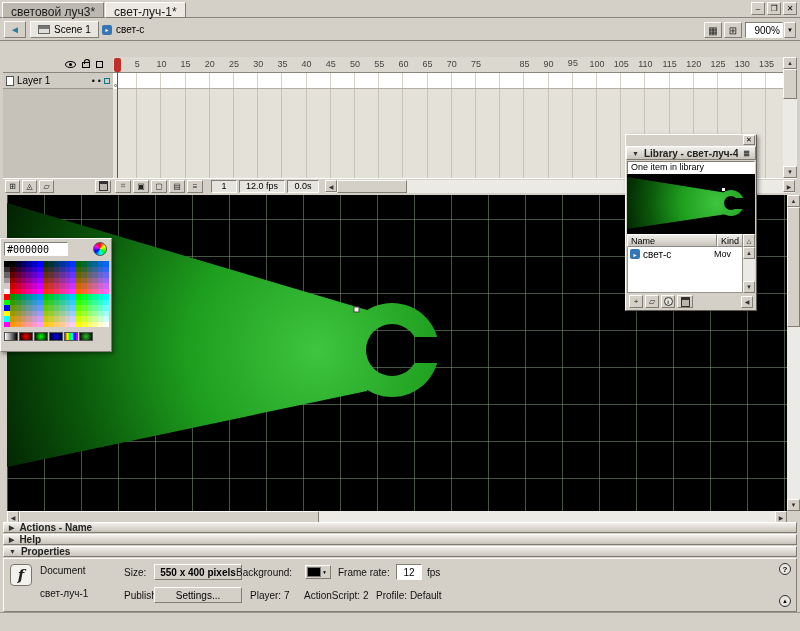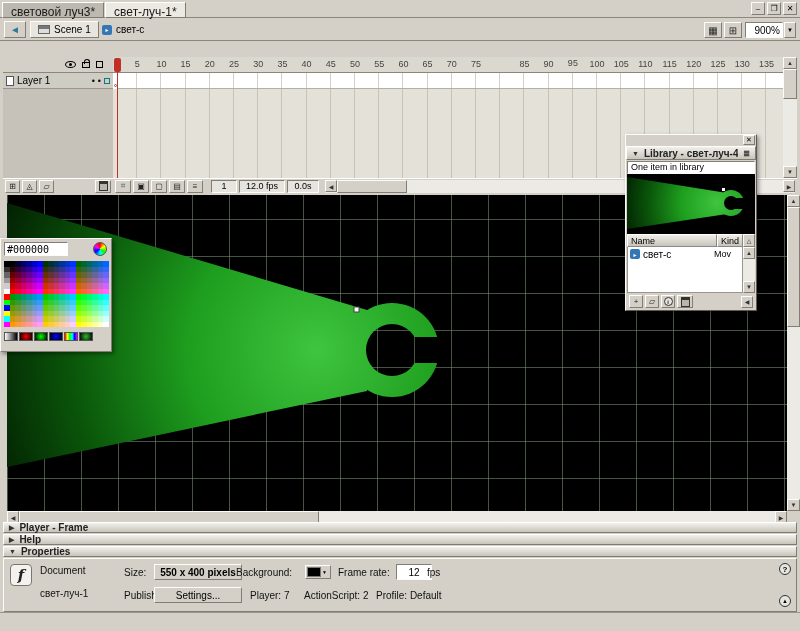--- a/index.html
+++ b/index.html
@@ -526,21 +526,21 @@
       </div>
       <div class="btn out tl-icon" style="width:16px;">
         <span class="icon-trash"></span>
       </div>
       <div class="btn out sb-btn" style="margin-left:auto;">◀</div>
     </div>
   </div>
 
   <div class="abs panel-bar" style="left:3px;top:522px;width:794px;height:11px;">
     <span class="tri">▶</span>
-    <span>Player - Frame</span>
+    <span>Actions - Name</span>
   </div>
   <div class="abs panel-bar" style="left:3px;top:534px;width:794px;height:11px;">
     <span class="tri">▶</span>
     <span>Help</span>
   </div>
   <div class="abs panel-bar" style="left:3px;top:546px;width:794px;height:11px;">
     <span class="tri">▼</span>
     <span>Properties</span>
   </div>
 
@@ -552,21 +552,21 @@
     <span class="abs plabel" style="left:120px;top:8px;">Size:</span>
     <div class="abs pbtn" style="left:150px;top:5px;width:88px;height:16px;font-weight:bold;">550 x 400 pixels</div>
 
     <span class="abs plabel" style="left:232px;top:8px;">Background:</span>
     <div class="abs flex out" style="left:301px;top:6px;width:26px;height:14px;background:#d4d0c8;padding:1px;gap:1px;">
       <span style="display:block;width:14px;height:10px;background:#000;border:1px solid #777;"></span>
       <span style="font-size:5px;">▼</span>
     </div>
 
     <span class="abs plabel" style="left:334px;top:8px;">Frame rate:</span>
-    <input class="abs pinput" readonly="" style="left: 392px; top: 5px; width: 36px; height: 16px; text-align: center;" value="12">
+    <input class="abs pinput" readonly="" style="left: 392px; top: 5px; width: 26px; height: 16px; text-align: center;" value="12">
     <span class="abs plabel" style="left:423px;top:8px;">fps</span>
 
     <span class="abs plabel" style="left:120px;top:31px;">Publish:</span>
     <div class="abs pbtn" style="left:150px;top:28px;width:88px;height:16px;">Settings...</div>
     <span class="abs plabel" style="left:246px;top:31px;">Player: 7</span>
     <span class="abs plabel" style="left:300px;top:31px;">ActionScript: 2</span>
     <span class="abs plabel" style="left:372px;top:31px;">Profile: Default</span>
 
     <div class="circle-icon abs" style="right:5px;top:4px;">?</div>
     <div class="circle-icon abs" style="right:5px;bottom:4px;font-size:6px;">▲</div>

